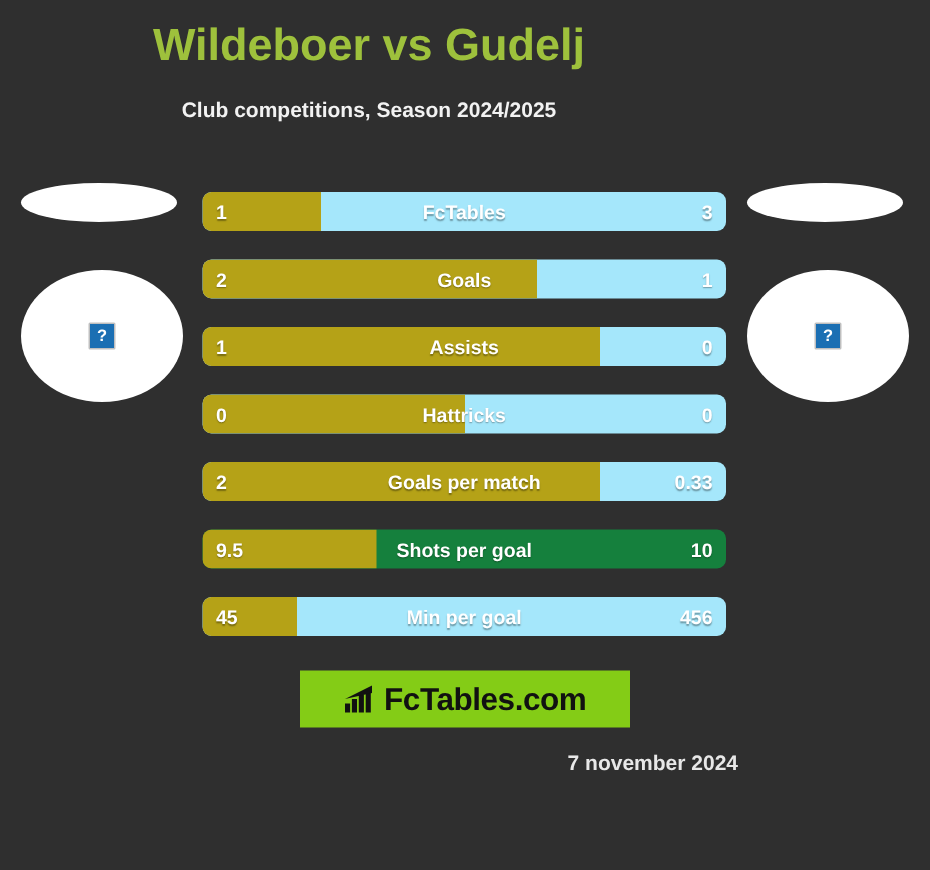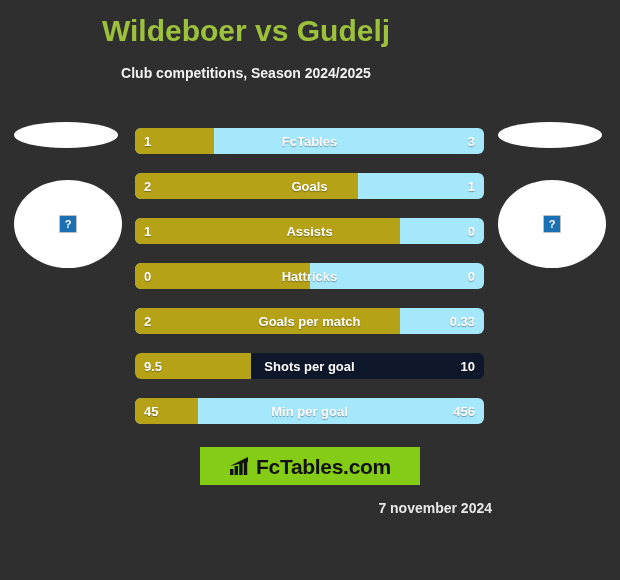--- a/index.html
+++ b/index.html
@@ -236,21 +236,21 @@
       <span class="val away">0</span>
     </div>
 
     <div class="stat-row" style="background: rgb(165, 231, 251);">
       <div class="bar-home" style="width: 76%; background: rgb(181, 162, 23);"></div>
       <span class="val home">2</span>
       <span class="bar-label">Goals per match</span>
       <span class="val away">0.33</span>
     </div>
 
-    <div class="stat-row" style="background: #0f172a;">
+    <div class="stat-row" style="background: #15803d;">
       <div class="bar-home" style="width: 33.2%; background: rgb(181, 162, 23);"></div>
       <span class="val home">9.5</span>
       <span class="bar-label">Shots per goal</span>
       <span class="val away">10</span>
     </div>
 
     <div class="stat-row" style="background: rgb(165, 231, 251); padding-left: 14px;">
       <div class="bar-home" style="width: 18%; background: rgb(181, 162, 23);"></div>
       <span class="val home">45</span>
       <span class="bar-label">Min per goal</span>

